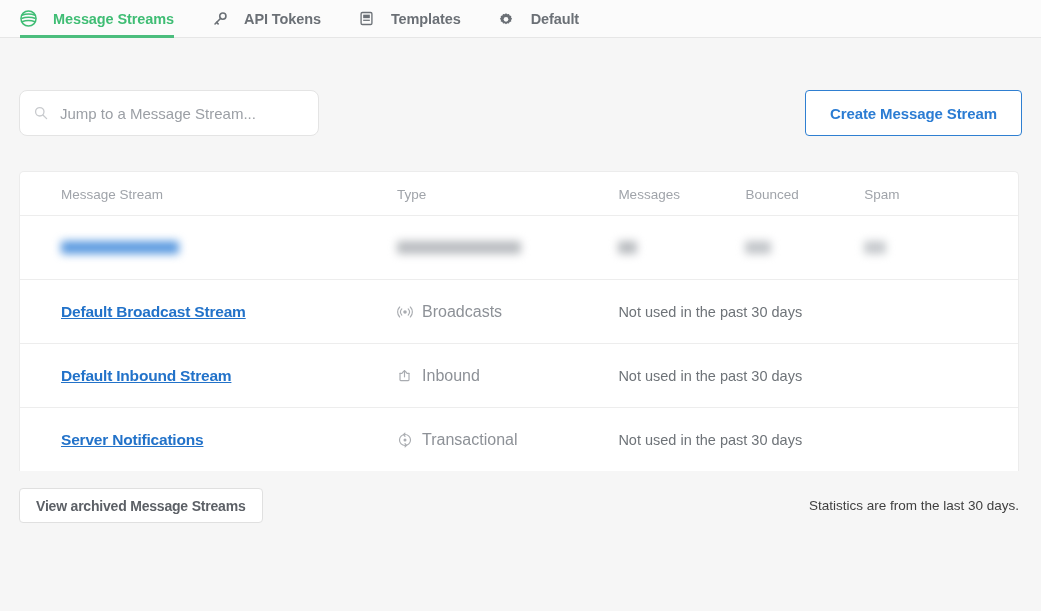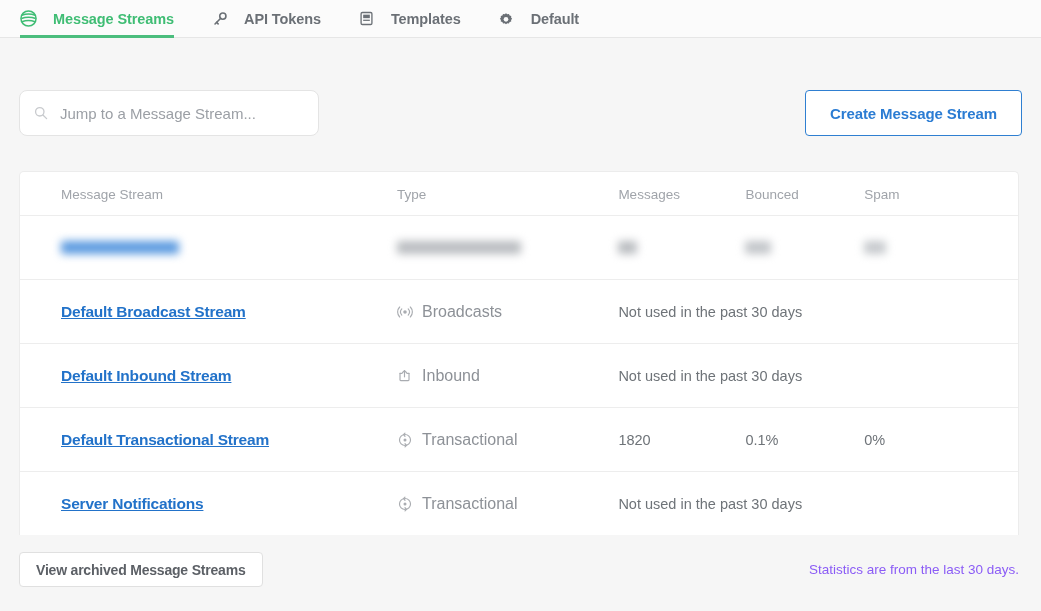--- a/index.html
+++ b/index.html
@@ -209,21 +209,21 @@
     font-family: "Liberation Sans", sans-serif;
     font-size: 14px;
     font-weight: bold;
     color: #5c6066;
     cursor: pointer;
     letter-spacing: -0.2px;
     text-align: center;
   }
   .footer-note {
     font-size: 13.5px;
-    color: #8b5cf6;
+    color: #404040;
   }
 </style>
 </head>
 <body>
 
 <div class="topnav">
 
   <div class="nav-item active">
     <span class="nav-icon">
       <svg viewBox="0 0 18 18" width="17" height="17">
@@ -362,59 +362,38 @@
                   <path d="M9 10.6V3.2" stroke="#8d9197" stroke-width="1.4" stroke-linecap="round"></path>
                   <path d="M6.7 5.4 9 3.1l2.3 2.3" fill="none" stroke="#8d9197" stroke-width="1.4" stroke-linecap="round" stroke-linejoin="round"></path>
                 </svg>
               </span>
               <span>Inbound</span>
             </div>
           </td>
           <td class="col-msgs muted" colspan="3">Not used in the past 30 days</td>
         </tr>
 
-        <tr>
+
+        <tr class="row-last">
           <td class="col-name">
-            <span class="stream-link">Default Transactional Stream</span>
+            <span class="stream-link">Server Notifications</span>
           </td>
           <td class="col-type">
             <div class="type-cell">
               <span class="type-icon">
                 <svg viewBox="0 0 18 18" width="16" height="16">
                   <circle cx="9" cy="9" r="6.2" fill="none" stroke="#8d9197" stroke-width="1.3"></circle>
                   <circle cx="9" cy="9" r="1.7" fill="#8d9197"></circle>
                   <path d="M9 1.2 7.3 3 9 4.8" fill="none" stroke="#8d9197" stroke-width="1.3" stroke-linecap="round" stroke-linejoin="round"></path>
                   <path d="M9 16.8 10.7 15 9 13.2" fill="none" stroke="#8d9197" stroke-width="1.3" stroke-linecap="round" stroke-linejoin="round"></path>
                 </svg>
               </span>
               <span>Transactional</span>
             </div>
           </td>
-          <td class="col-msgs value">1820</td>
-          <td class="col-bounce value">0.1%</td>
-          <td class="col-spam value">0%</td>
-        </tr>
-
-        <tr class="row-last">
-          <td class="col-name">
-            <span class="stream-link">Server Notifications</span>
-          </td>
-          <td class="col-type">
-            <div class="type-cell">
-              <span class="type-icon">
-                <svg viewBox="0 0 18 18" width="16" height="16">
-                  <circle cx="9" cy="9" r="6.2" fill="none" stroke="#8d9197" stroke-width="1.3"></circle>
-                  <circle cx="9" cy="9" r="1.7" fill="#8d9197"></circle>
-                  <path d="M9 1.2 7.3 3 9 4.8" fill="none" stroke="#8d9197" stroke-width="1.3" stroke-linecap="round" stroke-linejoin="round"></path>
-                  <path d="M9 16.8 10.7 15 9 13.2" fill="none" stroke="#8d9197" stroke-width="1.3" stroke-linecap="round" stroke-linejoin="round"></path>
-                </svg>
-              </span>
-              <span>Transactional</span>
-            </div>
-          </td>
           <td class="col-msgs muted" colspan="3">Not used in the past 30 days</td>
         </tr>
 
       </tbody>
     </table>
   </div>
 
   <div class="footer">
     <button class="archive-btn">View archived Message Streams</button>
     <span class="footer-note">Statistics are from the last 30 days.</span>

